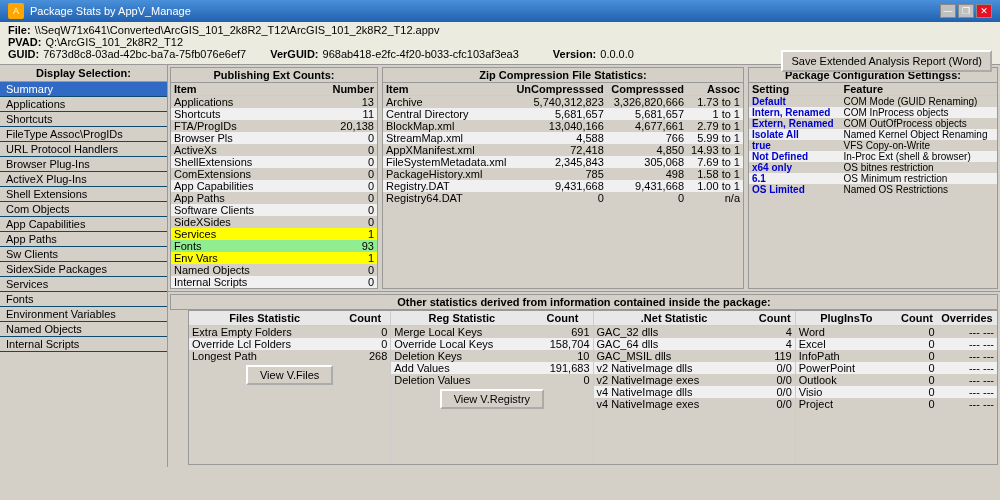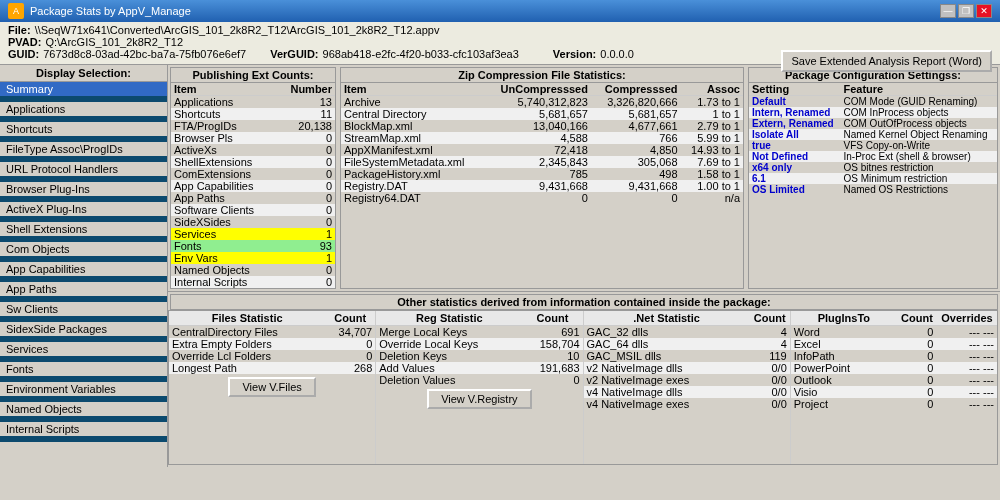--- a/index.html
+++ b/index.html
@@ -57,21 +57,21 @@
       background: #d4d0c8;
       font-weight: bold;
       text-align: center;
       padding: 2px 4px;
       border-bottom: 1px solid #999;
       font-size: 11px;
     }
     .sidebar-item {
       padding: 1px 6px;
       cursor: pointer;
-      border-bottom: 6px solid #0c4a6e;
+      border-bottom: 1px solid #0c4a6e;
       color: #000;
     }
     .sidebar-item.active { background: #316ac5; color: white; }
 
     .right-content {
       flex: 1;
       display: flex;
       flex-direction: column;
       overflow: hidden;
     }
@@ -87,21 +87,21 @@
     }
     .panel-header {
       background: #d4d0c8;
       font-weight: bold;
       text-align: center;
       padding: 1px 4px;
       border-bottom: 1px solid #999;
       font-size: 11px;
     }
 
-    .pub-ext-panel { width: 166px; }
+    .pub-ext-panel { width: 208px; }
     .zip-stats-panel { flex: 1; }
     .pkg-config-panel { width: 250px; }
 
     table { width: 100%; border-collapse: collapse; }
     td, th { padding: 0px 3px; border: none; font-size: 11px; white-space: nowrap; }
     th { font-weight: bold; text-align: left; border-bottom: 1px solid #ccc; }
     .num { text-align: right; }
     tr:nth-child(even) { background: #f0f0f0; }
     tr.highlight-row td { background: #ffff00; }
     tr.highlight-row2 td { background: #90ee90; }
@@ -125,21 +125,21 @@
       padding: 1px 4px;
       border: 1px solid #999;
       margin: 2px;
       margin-bottom: 0;
       font-size: 11px;
     }
 
     .stats-tables {
       display: flex;
       flex: 1;
-      margin: 0 2px 2px 0;
+      margin: 0 2px 2px 20px;
       border: 1px solid #999;
     }
 
     .stat-col {
       flex: 1;
       border-right: 1px solid #ccc;
       padding: 0;
     }
     .stat-col:last-child { border-right: none; }
     .stat-col-header {
@@ -431,24 +431,20 @@
         <div class="stats-tables">
 
           <div class="stat-col">
             <div style="display:flex;">
               <div class="stat-col-header" style="flex:1;">Files Statistic</div>
               <div class="stat-col-header" style="width:50px;">Count</div>
             </div>
             <table>
               <tbody id="files-body">
                   <tr>
-                    <td>CentralDirectory Files</td>
-                    <td class="num">34,707</td>
-                  </tr>
-                  <tr>
                     <td>Extra Empty Folders</td>
                     <td class="num">0</td>
                   </tr>
                   <tr>
                     <td>Override Lcl Folders</td>
                     <td class="num">0</td>
                   </tr>
                   <tr>
                     <td>Longest Path</td>
                     <td class="num">268</td>

